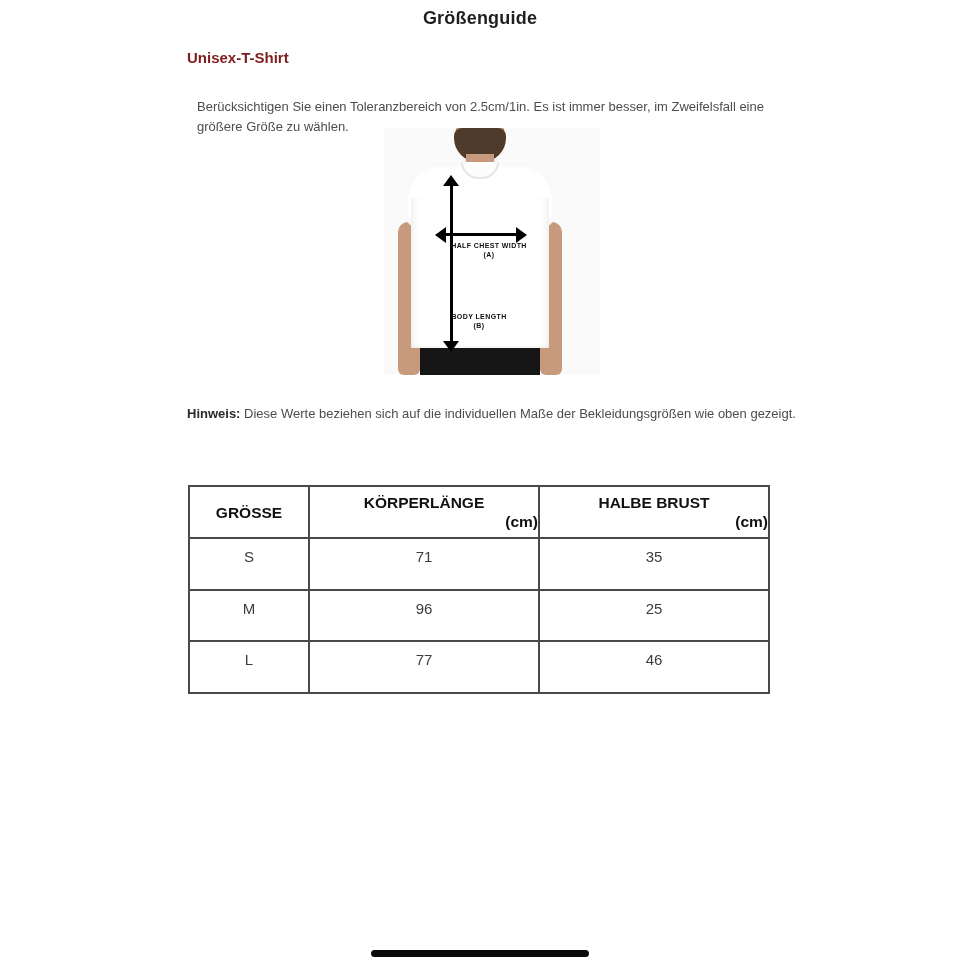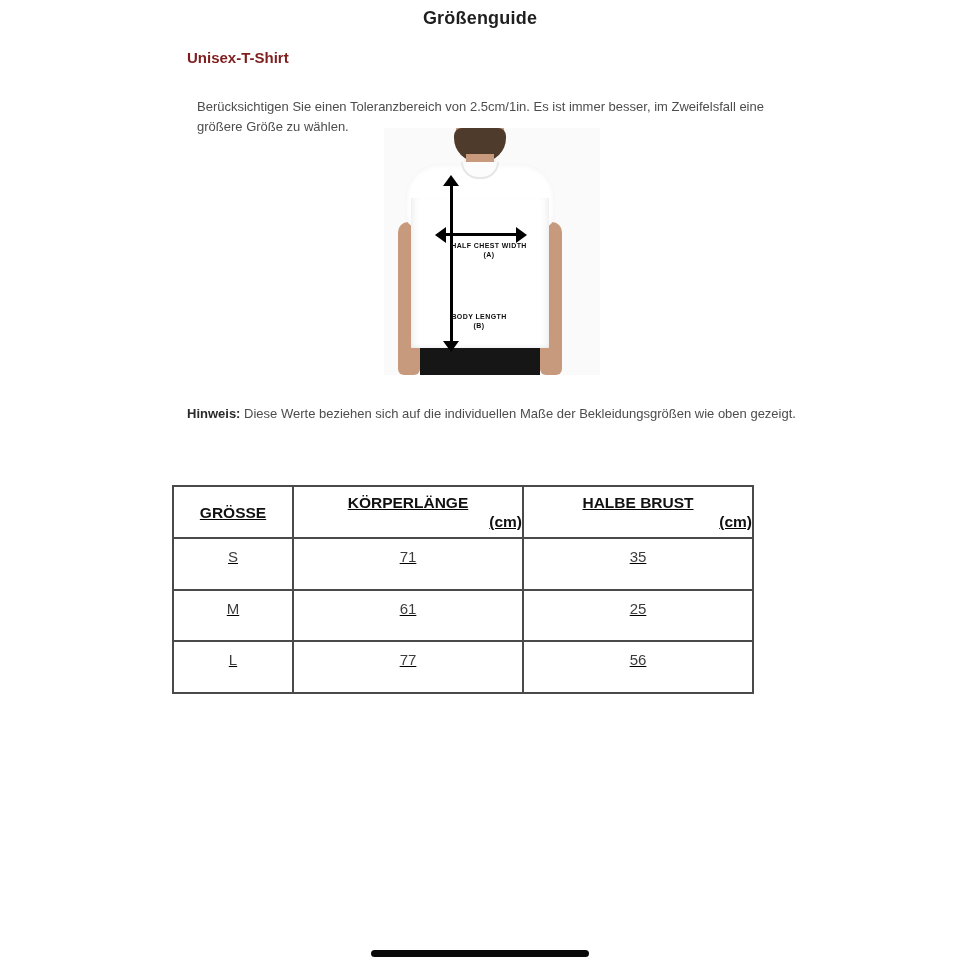--- a/index.html
+++ b/index.html
@@ -54,22 +54,22 @@
                 letter-spacing:.4px; line-height:9px; color:#0d0d0d; }
   .diag-label span { display:block; }
   .label-chest  { left:48px; top:113px; width:114px; }
   .label-length { left:38px; top:184px; width:114px; }
 
   
   .hint { top:382px; left:187px; width:620px; font-size:13px; color:#4d4d4d;margin-top:24px; }
   .hint b { color:#2a2a2a; }
 
   
-  table.size-table { position:absolute; top:485px; left:172px; border-collapse:collapse;
-                     table-layout:fixed; width:580px;text-decoration:underline; }
+  table.size-table { position:absolute; top:485px; left:188px; border-collapse:collapse;
+                     table-layout:fixed; width:580px; }
   .size-table th, .size-table td { border:2px solid #4a4a4a; text-align:center; }
   .size-table col.c1 { width:120px; } .size-table col.c2 { width:230px; }
   .size-table col.c3 { width:230px; }
   .size-table th { height:52px; font-size:15.5px; font-weight:bold; color:#111;
                    line-height:19px; vertical-align:middle; }
   .size-table th .unit { display:block; font-weight:bold;text-align:right; }
   .size-table td { height:51.5px; font-size:15px; color:#3c3c3c;
                    vertical-align:top; padding-top:9px; }
 
   .home-indicator { top:950px; left:371px; width:218px; height:7px;
@@ -136,24 +136,24 @@
     </tr>
   </thead>
   <tbody>
       <tr>
         <td>S</td>
         <td>71</td>
         <td>35</td>
       </tr>
       <tr>
         <td>M</td>
-        <td>61</td>
+        <td>96</td>
         <td>25</td>
       </tr>
       <tr>
         <td>L</td>
         <td>77</td>
-        <td>56</td>
+        <td>46</td>
       </tr>
     </tbody>
 </table>
 
 <div class="abs home-indicator"></div>
 
 </body></html>

